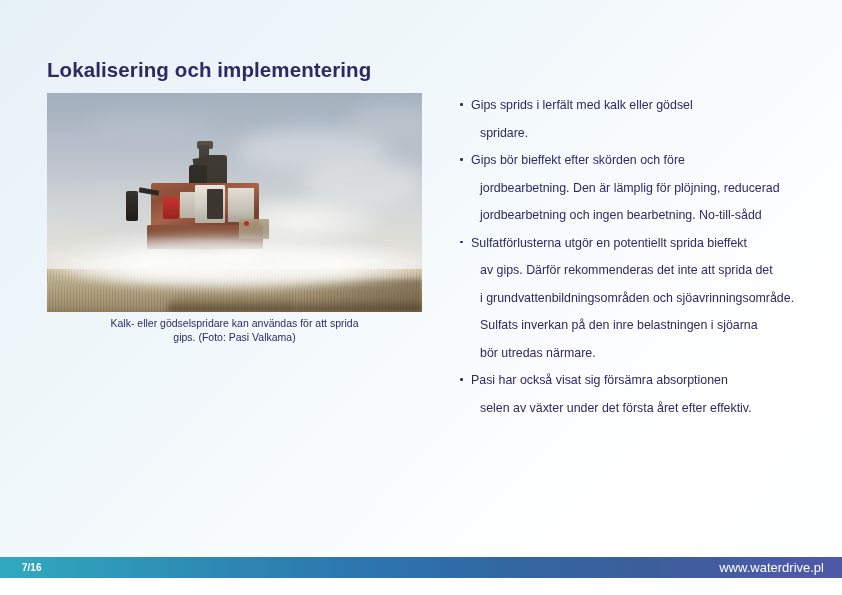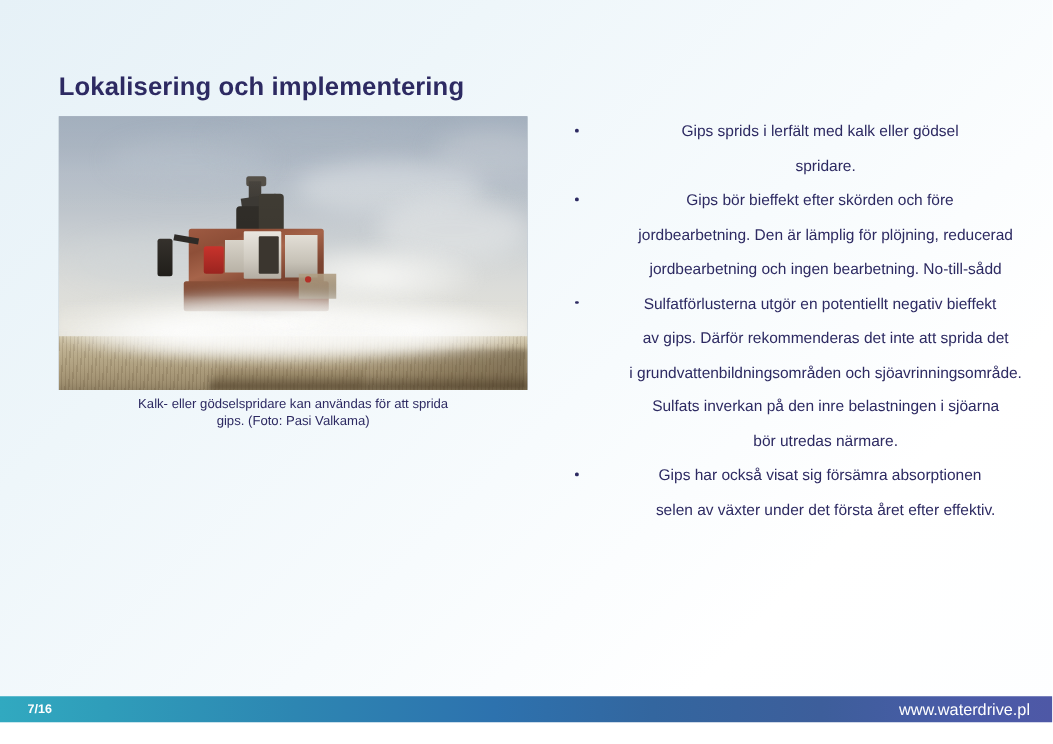--- a/index.html
+++ b/index.html
@@ -253,21 +253,20 @@
   #bullets {
     position: absolute;
     left: 459px;
     top: 92px;
     width: 382px;
   }
   .bullet {
     position: relative;
     padding-left: 12px;
     margin-bottom: 0px;
-    text-align: center;
   }
   .bullet .dot {
     position: absolute;
     left: 1px;
     top: 11px;
     width: 2.5px;
     height: 2.5px;
     background: #2d2a62;
     border-radius: 50%;
   }
@@ -371,30 +370,30 @@
 
     <div class="bullet">
       <span class="dot"></span>
       <div class="line">Gips bör bieffekt efter skörden och före</div>
       <div class="line cont">jordbearbetning. Den är lämplig för plöjning, reducerad</div>
       <div class="line cont">jordbearbetning och ingen bearbetning. No-till-sådd</div>
     </div>
 
     <div class="bullet">
       <span class="dot"></span>
-      <div class="line">Sulfatförlusterna utgör en potentiellt negativ bieffekt</div>
+      <div class="line">Sulfatförlusterna utgör en potentiellt sprida bieffekt</div>
       <div class="line cont">av gips. Därför rekommenderas det inte att sprida det</div>
       <div class="line cont">i grundvattenbildningsområden och sjöavrinningsområde.</div>
       <div class="line cont">Sulfats inverkan på den inre belastningen i sjöarna</div>
       <div class="line cont">bör utredas närmare.</div>
     </div>
 
     <div class="bullet">
       <span class="dot"></span>
-      <div class="line">Gips har också visat sig försämra absorptionen</div>
+      <div class="line">Pasi har också visat sig försämra absorptionen</div>
       <div class="line cont">selen av växter under det första året efter effektiv.</div>
     </div>
 
   </div>
 
   <div id="footer">
     <span id="footer-page">7/16</span>
     <span id="footer-url">www.waterdrive.pl</span>
   </div>
 

